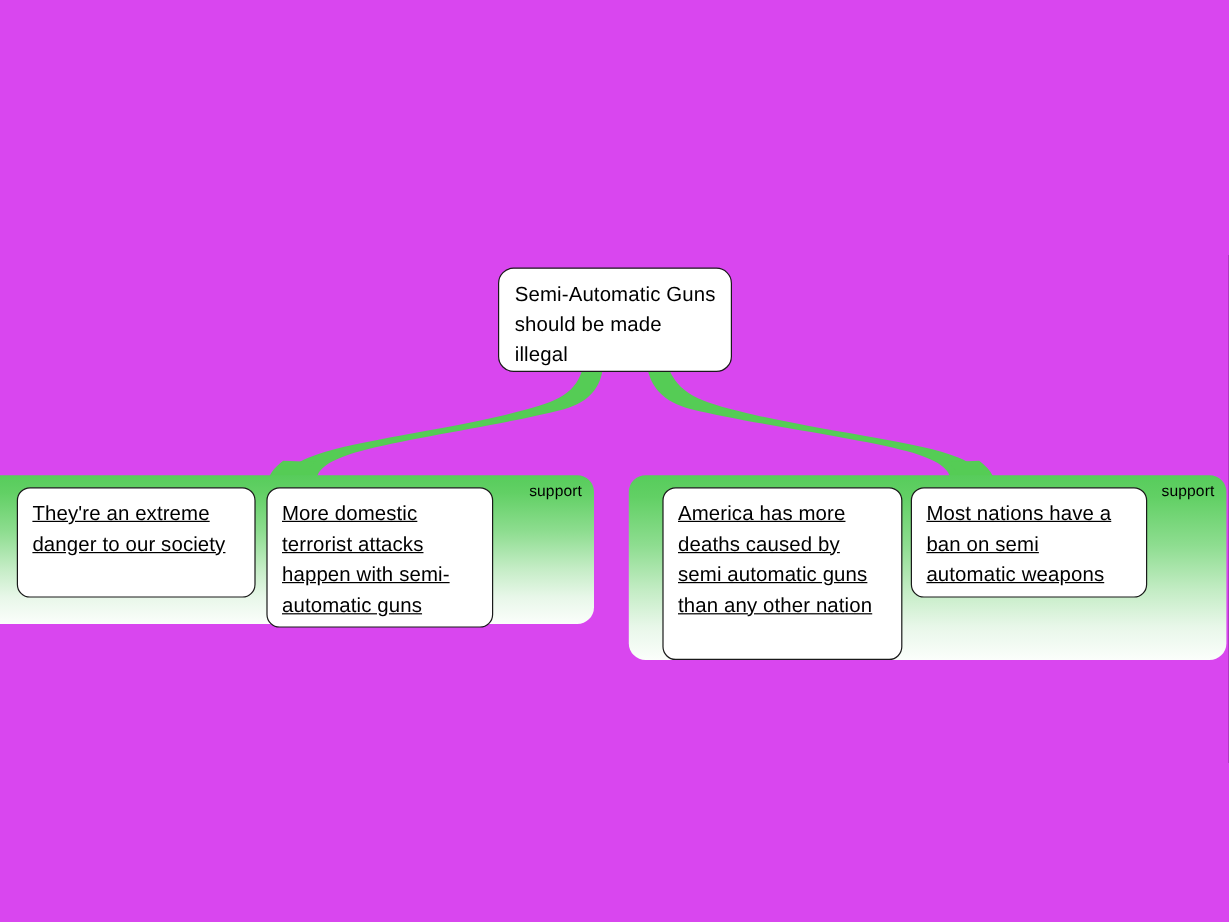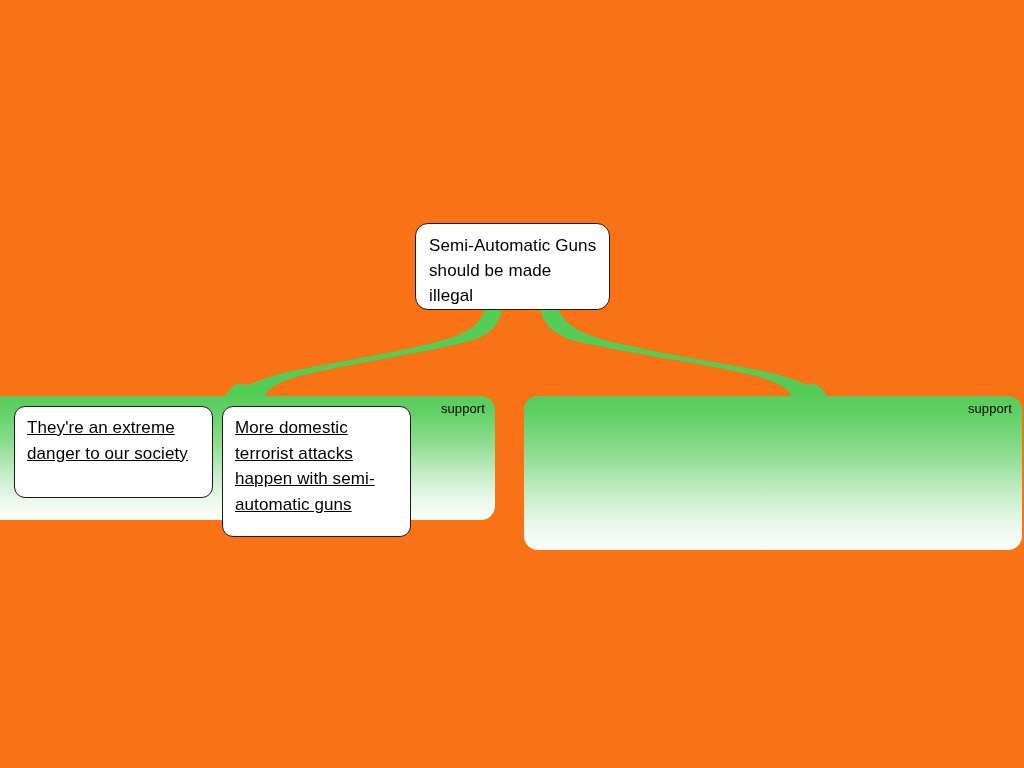--- a/index.html
+++ b/index.html
@@ -15,21 +15,21 @@
     font-family: "Liberation Sans", sans-serif;
     position: relative;
   }
 
   #canvas {
     position: absolute;
     left: 0;
     top: 0;
     width: 1024px;
     height: 768px;
-    background: #f97316;
+    background: #d946ef;
   }
 
   
   #connectors {
     position: absolute;
     left: 0;
     top: 0;
     width: 1024px;
     height: 768px;
     pointer-events: none;
@@ -114,21 +114,21 @@
     left: 28px;
     top: 10px;
     width: 199px;
     height: 92px;
   }
 
   #card-terrorist-attacks {
     left: 236px;
     top: 10px;
     width: 189px;
-    height: 131px;
+    height: 117px;
   }
 
   #card-america-deaths {
     left: 28px;
     top: 10px;
     width: 200px;
     height: 144px;
   }
 
   #card-most-nations {
@@ -182,16 +182,22 @@
     </div>
 
     <div class="reason-card" id="card-terrorist-attacks">
       <span>More domestic terrorist attacks happen with semi-automatic guns</span>
     </div>
   </div>
 
   <div class="support-group" id="group-right">
     <span class="group-label">support</span>
 
-
+    <div class="reason-card" id="card-america-deaths">
+      <span>America has more deaths caused by semi automatic guns than any other nation</span>
+    </div>
+
+    <div class="reason-card" id="card-most-nations">
+      <span>Most nations have a ban on semi automatic weapons</span>
+    </div>
   </div>
 
 </div>
 
 </body></html>

